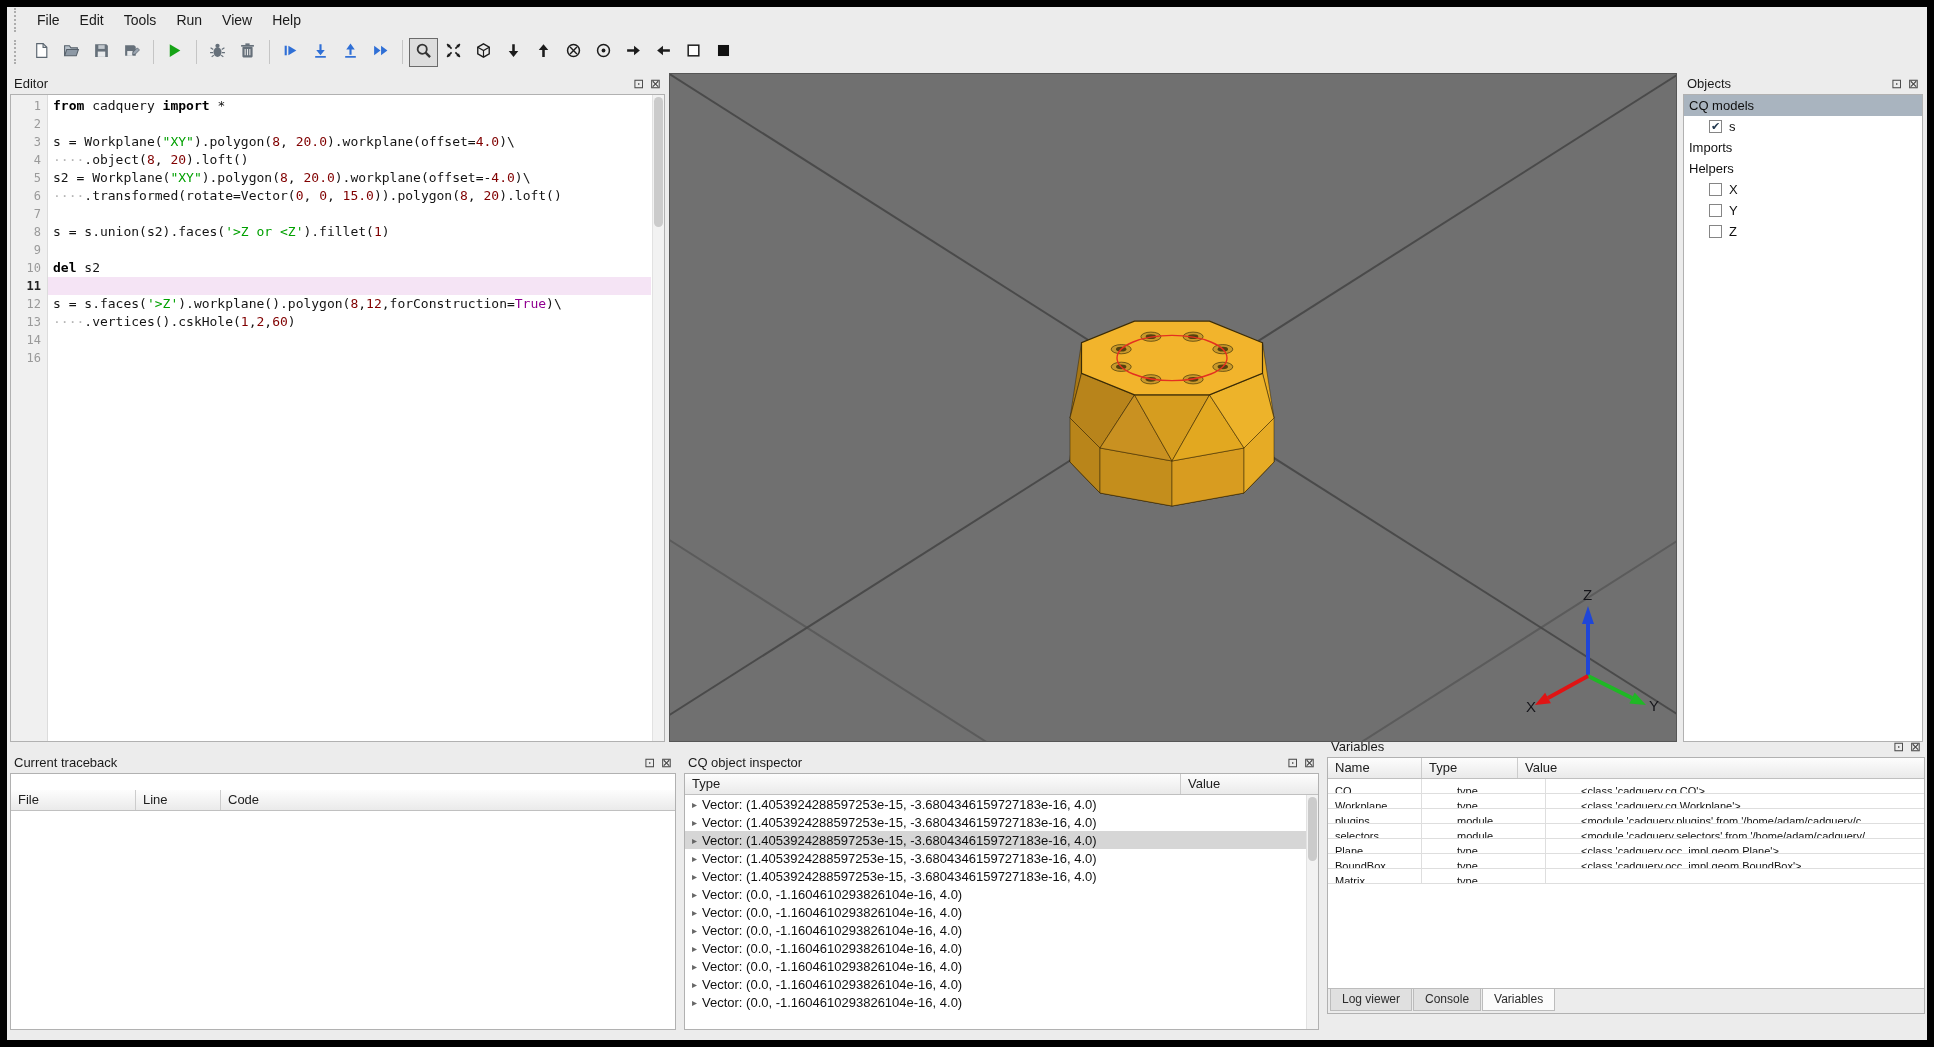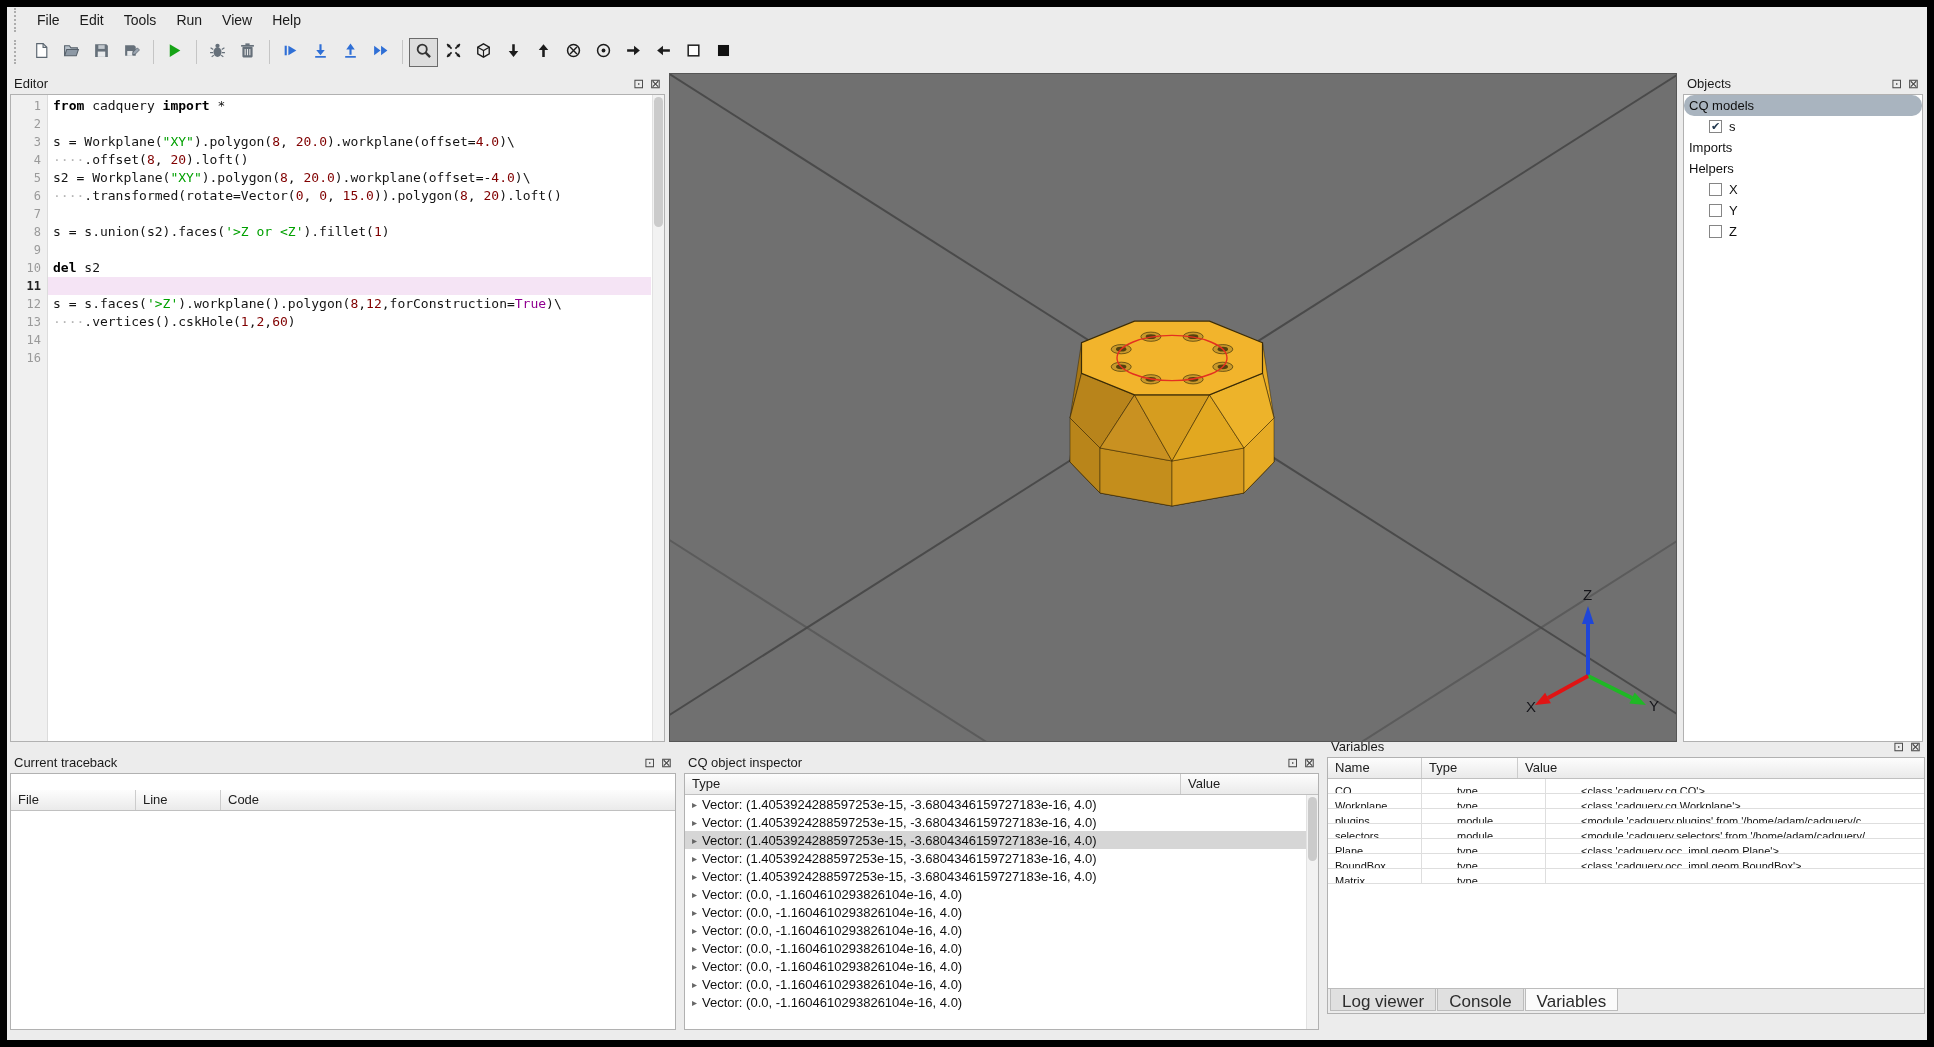--- a/index.html
+++ b/index.html
@@ -38,42 +38,42 @@
   .tk-b{color:#900090;}
   .tk-w{color:#b5b5b5;}
   .vscroll{position:absolute;right:0;top:0;bottom:0;width:12px;background:#f2f2f2;border-left:1px solid #e2e2e2;}
   .vthumb{position:absolute;left:1px;right:1px;background:#cbcbcb;border-radius:5px;}
 
   
   .viewport{position:absolute;left:662px;top:66px;width:1008px;height:669px;background:#707070;border:1px solid #565656;}
 
   
   .objects-panel{left:1676px;top:66px;width:240px;height:669px;}
-  .orow{display:flex;align-items:center;height:21px;font-size:13px;color:#101010;padding-left:5px;border-radius:10px;}
+  .orow{display:flex;align-items:center;height:21px;font-size:13px;color:#101010;padding-left:5px;}
   .orow.sel{background:#a9b4bf;}
   .oindent{width:20px;flex:none;}
   .cbox{width:13px;height:13px;border:1px solid #858585;background:#fff;margin-right:7px;font-size:11px;line-height:11px;text-align:center;color:#20374e;flex:none;}
 
   
   .thdr{display:grid;height:21px;background:linear-gradient(#fdfdfd,#eaeaea);border-bottom:1px solid #c0c0c0;font-size:13px;color:#202020;}
   .thcell{padding:2px 7px;border-right:1px solid #cccccc;overflow:hidden;white-space:nowrap;}
   .traceback-panel{left:3px;top:745px;width:666px;height:278px;}
   .tb-gap{height:16px;background:#fff;}
   .grid-tb{grid-template-columns:125px 85px 1fr;}
   .inspector-panel{left:677px;top:745px;width:635px;height:278px;}
   .grid-insp{grid-template-columns:496px 1fr;}
   .irow{display:flex;align-items:center;height:18px;font-size:13px;color:#101010;padding-left:2px;white-space:nowrap;}
   .irow.sel{background:#d6d6d6;}
   .expander{width:15px;text-align:center;color:#666;font-size:10px;flex:none;}
   .variables-panel{left:1320px;top:729px;width:598px;height:278px;}
   .grid-var{grid-template-columns:94px 96px 1fr;}
   .vrow{display:grid;grid-template-columns:94px 96px 1fr;height:15px;border-bottom:1px solid #dedede;font-size:11px;color:#101010;gap:28px;}
   .vcell{padding:6px 7px 0 7px;border-right:1px solid #dedede;white-space:nowrap;overflow:hidden;}
   .tabsbar{position:absolute;left:0;right:0;bottom:0;height:25px;background:#ececec;border-top:1px solid #bcbcbc;display:flex;align-items:stretch;padding-left:2px;}
-  .tab{font-size:17px;padding:3px 11px 0 11px;background:#e0e0e0;border:1px solid #bcbcbc;border-top:none;margin-right:1px;color:#2c2c2c;height:22px;}
+  .tab{font-size:12px;padding:3px 11px 0 11px;background:#e0e0e0;border:1px solid #bcbcbc;border-top:none;margin-right:1px;color:#2c2c2c;height:22px;}
   .tab.active{background:#fbfbfb;}
 </style>
 </head>
 <body>
 
 <div class="window">
 
   <div class="menubar">
     <div class="thandle"></div>
     <div id="menu-items" style="display:flex;">
@@ -242,21 +242,21 @@
           <div class="cline">
             <span class="lnum">2</span>
             <span class="lcode"></span>
           </div>
           <div class="cline">
             <span class="lnum">3</span>
             <span class="lcode"><span class="tk-p">s = Workplane(</span><span class="tk-s">"XY"</span><span class="tk-p">).polygon(</span><span class="tk-n">8</span><span class="tk-p">, </span><span class="tk-n">20.0</span><span class="tk-p">).workplane(offset=</span><span class="tk-n">4.0</span><span class="tk-p">)\</span></span>
           </div>
           <div class="cline">
             <span class="lnum">4</span>
-            <span class="lcode"><span class="tk-w">····</span><span class="tk-p">.offset(</span><span class="tk-n">8</span><span class="tk-p">, </span><span class="tk-n">20</span><span class="tk-p">).loft()</span></span>
+            <span class="lcode"><span class="tk-w">····</span><span class="tk-p">.object(</span><span class="tk-n">8</span><span class="tk-p">, </span><span class="tk-n">20</span><span class="tk-p">).loft()</span></span>
           </div>
           <div class="cline">
             <span class="lnum">5</span>
             <span class="lcode"><span class="tk-p">s2 = Workplane(</span><span class="tk-s">"XY"</span><span class="tk-p">).polygon(</span><span class="tk-n">8</span><span class="tk-p">, </span><span class="tk-n">20.0</span><span class="tk-p">).workplane(offset=-</span><span class="tk-n">4.0</span><span class="tk-p">)\</span></span>
           </div>
           <div class="cline">
             <span class="lnum">6</span>
             <span class="lcode"><span class="tk-w">····</span><span class="tk-p">.transformed(rotate=Vector(</span><span class="tk-n">0</span><span class="tk-p">, </span><span class="tk-n">0</span><span class="tk-p">, </span><span class="tk-n">15.0</span><span class="tk-p">)).polygon(</span><span class="tk-n">8</span><span class="tk-p">, </span><span class="tk-n">20</span><span class="tk-p">).loft()</span></span>
           </div>
           <div class="cline">

